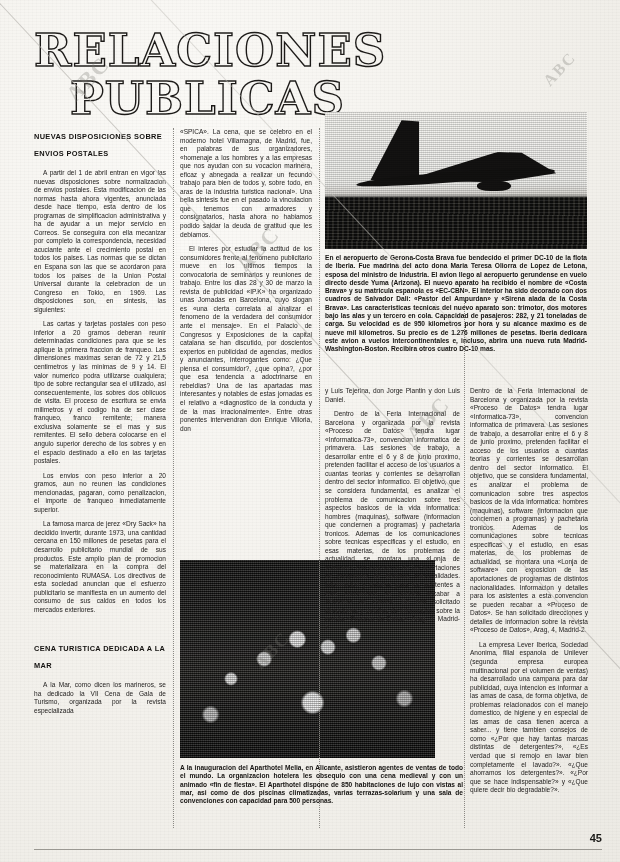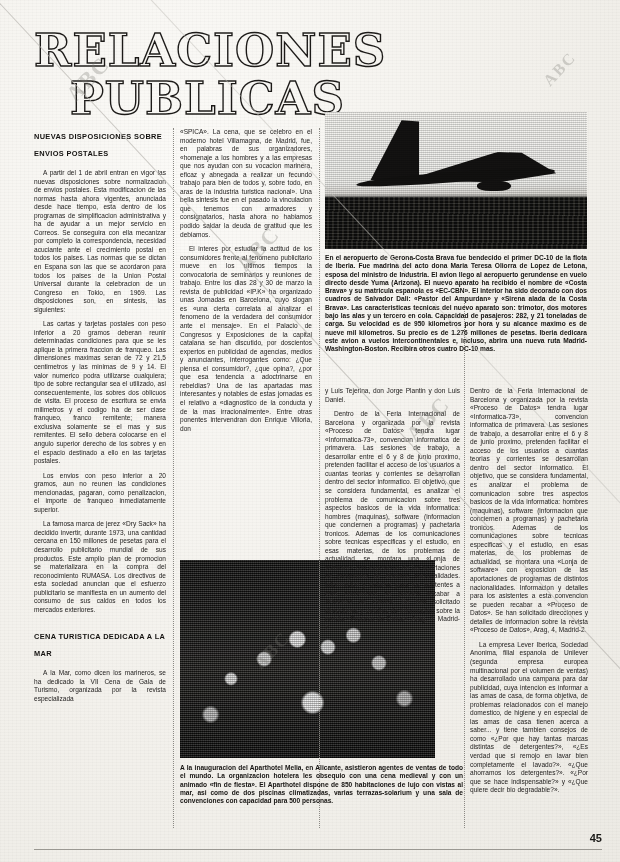--- a/index.html
+++ b/index.html
@@ -201,21 +201,21 @@
 
   <div class="col" id="col1" style="left:34px;top:128px;width:132px;">
 
     <h2 class="sec">NUEVAS DISPOSICIONES SOBRE ENVIOS POSTALES</h2>
     <p class="body">A partir del 1 de abril entran en vigor las nuevas disposiciones sobre normalizacion de envios postales. Esta modificacion de las normas hasta ahora vigentes, anunciada desde hace tiempo, esta dentro de los programas de simplificacion administrativa y ha de ayudar a un mejor servicio en Correos. Se conseguira con ella mecanizar por completo la correspondencia, necesidad acuciante ante el crecimiento postal en todos los paises. Las normas que se dictan en Espana son las que se acordaron para todos los paises de la Union Postal Universal durante la celebracion de un Congreso en Tokio, en 1969. Las disposiciones son, en sintesis, las siguientes:</p>
     <p class="body">Las cartas y tarjetas postales con peso inferior a 20 gramos deberan reunir determinadas condiciones para que se les aplique la primera fraccion de franqueo. Las dimensiones maximas seran de 72 y 21,5 centimetros y las minimas de 9 y 14. El valor numerico podra utilizarse cualquiera; tipo de sobre rectangular sea el utilizado, asi consecuentemente, los sobres dos oblicuos de visita. El proceso de escritura se envia milimetros y el codigo ha de ser clase franqueo, franco remitente; manera exclusiva solamente se el mas y sus remitentes. El sello debera colocarse en el angulo superior derecho de los sobres y en el espacio destinado a ello en las tarjetas postales.</p>
     <p class="body">Los envios con peso inferior a 20 gramos, aun no reunen las condiciones mencionadas, pagaran, como penalizacion, el importe de franqueo inmediatamente superior.</p>
 
     <p class="body">La famosa marca de jerez «Dry Sack» ha decidido invertir, durante 1973, una cantidad cercana en 150 millones de pesetas para el desarrollo publicitario mundial de sus productos. Este amplio plan de promocion se materializara en la compra del reconocimiento RUMASA. Los directivos de esta sociedad anuncian que el esfuerzo publicitario se manifiesta en un aumento del consumo de sus caldos en todos los mercados exteriores.</p>
 
-    <h2 class="sec" style="margin-top:14px;">CENA TURISTICA DEDICADA A LA MAR</h2>
+    <h2 class="sec" style="margin-top:26px;">CENA TURISTICA DEDICADA A LA MAR</h2>
     <p class="body">A la Mar, como dicen los marineros, se ha dedicado la VII Cena de Gala de Turismo, organizada por la revista especializada</p>
   </div>
 
   <div class="col" id="col2" style="left:180px;top:128px;width:132px;">
 
     <p class="body cont">«SPICA». La cena, que se celebro en el moderno hotel Villamagna, de Madrid, fue, en palabras de sus organizadores, «homenaje a los hombres y a las empresas que nos ayudan con su vocacion marinera, eficaz y abnegada a realizar un fecundo trabajo para bien de todos y, sobre todo, en aras de la industria turistica nacional». Una bella sintesis fue en el pasado la vinculacion que tenemos con armadores y consignatarios, hasta ahora no habiamos podido saldar la deuda de gratitud que les debiamos.</p>
 
     <p class="body">El interes por estudiar la actitud de los consumidores frente al fenomeno publicitario mueve en los ultimos tiempos la convocatoria de seminarios y reuniones de trabajo. Entre los dias 28 y 30 de marzo la revista de publicidad «IP.K» ha organizado unas Jornadas en Barcelona, cuyo slogan es «una cierta correlata al analizar el fenomeno de la verdadera del consumidor ante el mensaje». En el Palacio de Congresos y Exposiciones de la capital catalana se han discutido, por doscientos expertos en publicidad de agencias, medios y anunciantes, interrogantes como: ¿Que piensa el consumidor?, ¿que opina?, ¿por que esa tendencia a adoctrinarse en rebeldias? Una de las apartadas mas interesantes y notables de estas jornadas es el relativo a «diagnostico de la conducta y de la mas irracionalmente». Entre otras ponentes intervendran don Enrique Villoria, don</p>
   </div>
 

